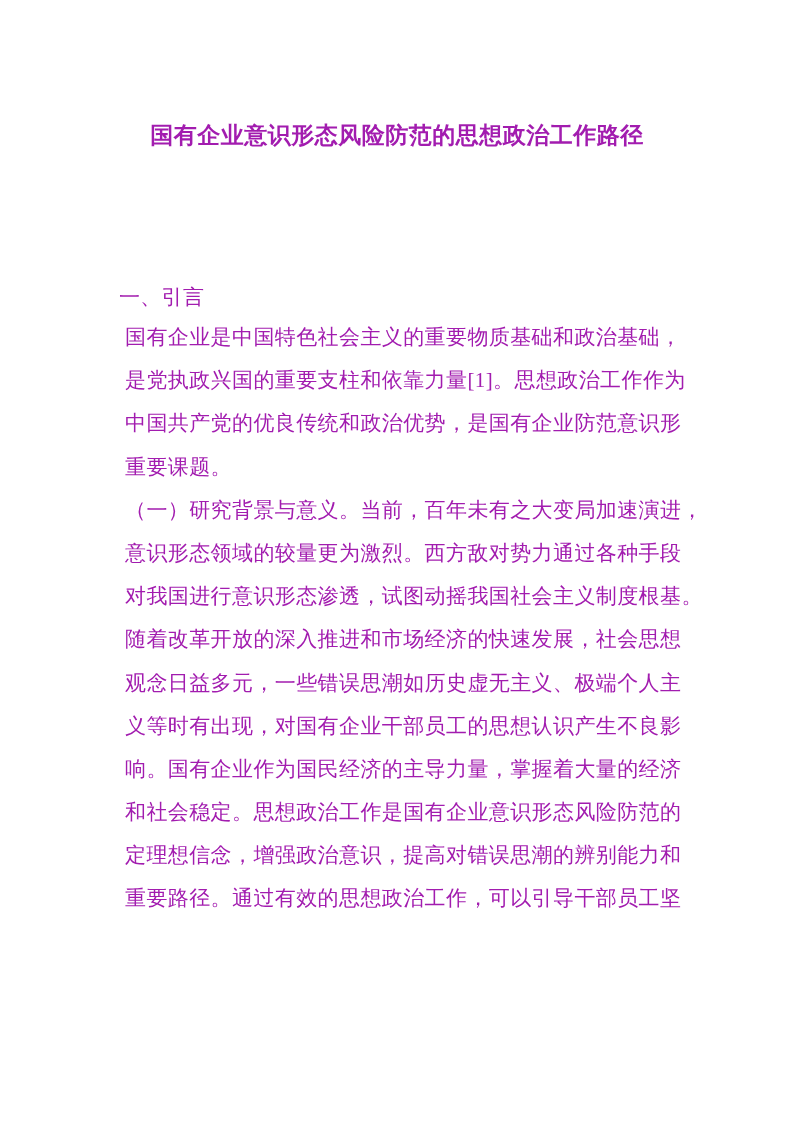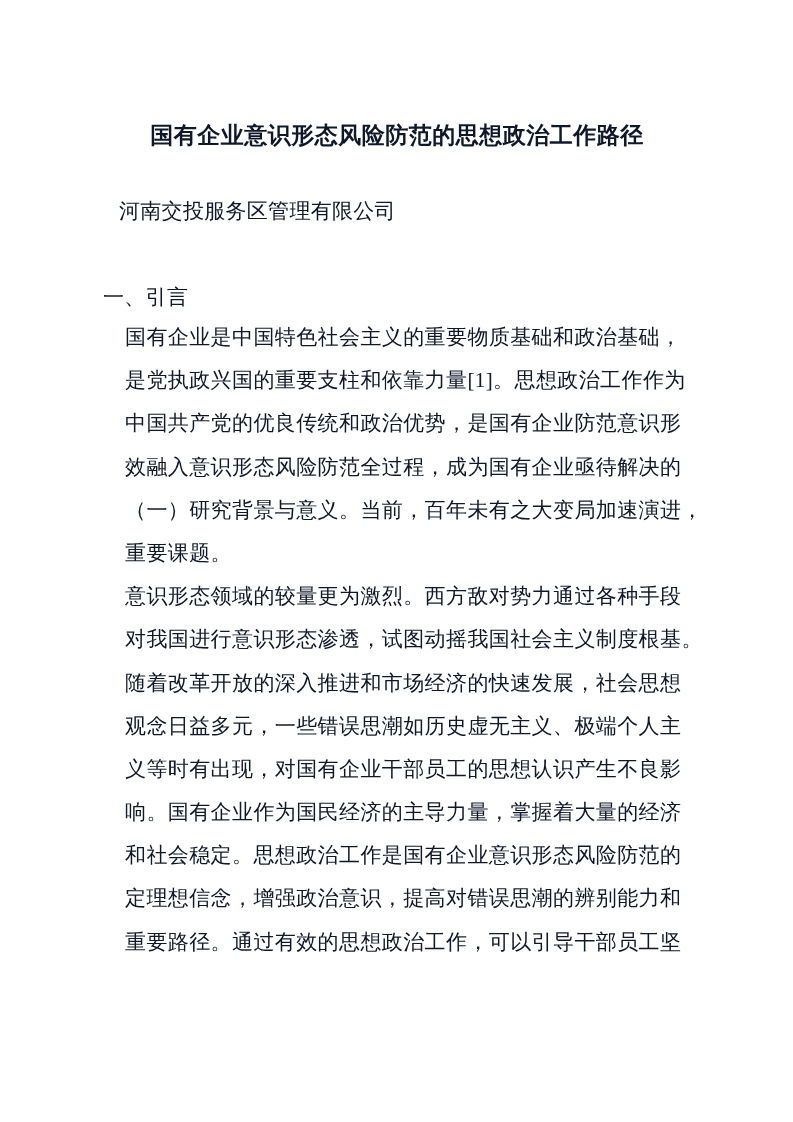--- a/index.html
+++ b/index.html
@@ -7,21 +7,21 @@
     padding: 0;
     background: #ffffff;
   }
   .page {
     position: relative;
     width: 793px;
     height: 1122px;
     background: #ffffff;
     overflow: hidden;
     font-family: "Liberation Serif", "DejaVu Serif", serif;
-    color: #0f172a;
+    color: #a21caf;
   }
   .title {
     position: absolute;
     top: 118px;
     left: 119px;
     width: 556px;
     margin: 0;
     text-align: center;
     font-size: 23px;
     font-weight: bold;
@@ -35,21 +35,21 @@
     left: 119px;
     width: 556px;
     font-size: 21px;
     line-height: 43px;
     letter-spacing: 0.3px;
     white-space: nowrap;
   }
   .heading {
     position: absolute;
     top: 276px;
-    left: 103px;
+    left: 119px;
     width: 556px;
     font-size: 21px;
     line-height: 43px;
     letter-spacing: 0.3px;
     white-space: nowrap;
   }
   .body {
     position: absolute;
     top: 316px;
     left: 125px;
@@ -62,31 +62,29 @@
     letter-spacing: 0.4px;
     white-space: nowrap;
   }
 </style>
 </head>
 <body>
 
 <div class="page">
   <h1 class="title">国有企业意识形态风险防范的思想政治工作路径</h1>
 
-  <div class="author">河南交投服务区管理有限公司</div>
 
   <div class="heading">一、引言</div>
 
   <div class="body">
       <div class="line">国有企业是中国特色社会主义的重要物质基础和政治基础，</div>
       <div class="line">是党执政兴国的重要支柱和依靠力量[1]。思想政治工作作为</div>
       <div class="line">中国共产党的优良传统和政治优势，是国有企业防范意识形</div>
-      <div class="line">效融入意识形态风险防范全过程，成为国有企业亟待解决的</div>
+      <div class="line">重要课题。</div>
       <div class="line">（一）研究背景与意义。当前，百年未有之大变局加速演进，</div>
-      <div class="line">重要课题。</div>
       <div class="line">意识形态领域的较量更为激烈。西方敌对势力通过各种手段</div>
       <div class="line">对我国进行意识形态渗透，试图动摇我国社会主义制度根基。</div>
       <div class="line">随着改革开放的深入推进和市场经济的快速发展，社会思想</div>
       <div class="line">观念日益多元，一些错误思潮如历史虚无主义、极端个人主</div>
       <div class="line">义等时有出现，对国有企业干部员工的思想认识产生不良影</div>
       <div class="line">响。国有企业作为国民经济的主导力量，掌握着大量的经济</div>
       <div class="line">和社会稳定。思想政治工作是国有企业意识形态风险防范的</div>
       <div class="line">定理想信念，增强政治意识，提高对错误思潮的辨别能力和</div>
       <div class="line">重要路径。通过有效的思想政治工作，可以引导干部员工坚</div>
     </div>

